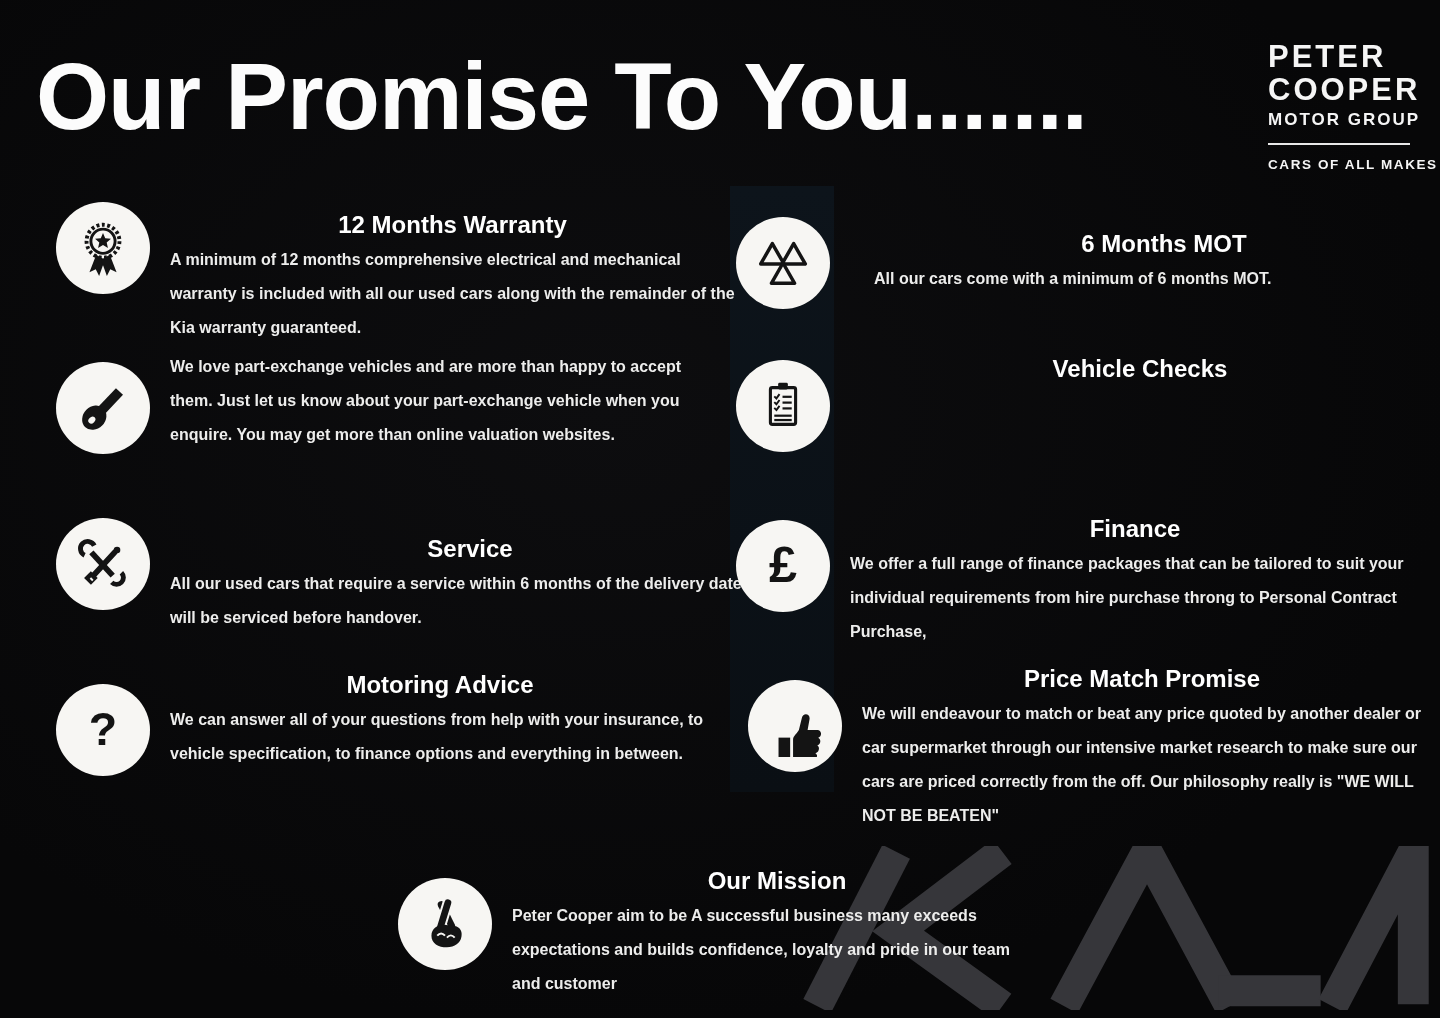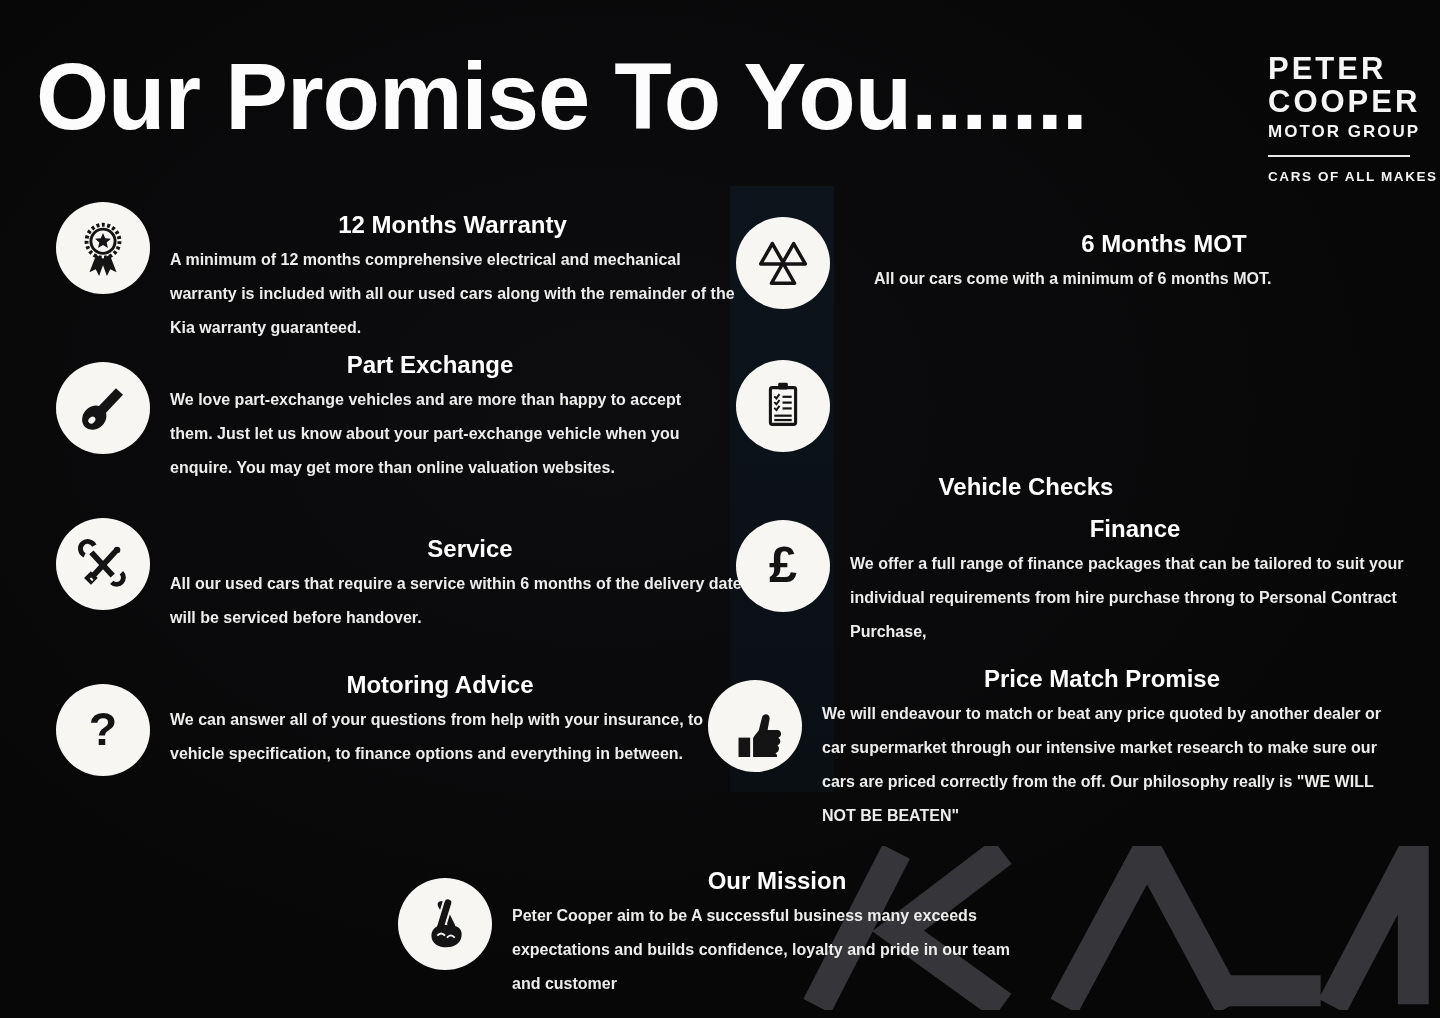--- a/index.html
+++ b/index.html
@@ -8,21 +8,21 @@
     background:#070708;
     font-family:"Liberation Sans","DejaVu Sans",sans-serif;
     -webkit-font-smoothing:antialiased;
   }
   .stage{position:absolute;inset:0;background:radial-gradient(ellipse at 42% 40%, #0d0d0f 0%, #070708 72%);}
   .page-title{
     position:absolute;left:36px;top:48px;z-index:3;
     font-size:94px;font-weight:700;letter-spacing:-1px;line-height:1.05;
     color:#fcfcfc;white-space:nowrap;
   }
-  .logo{position:absolute;left:1268px;top:52px;z-index:3;color:#f5f5f5;}
+  .logo{position:absolute;left:1268px;top:40px;z-index:3;color:#f5f5f5;}
   .logo .big{font-size:31px;font-weight:700;letter-spacing:3px;line-height:33px;}
   .logo .mid{font-size:17px;font-weight:700;letter-spacing:2px;margin-top:4px;}
   .logo .rule{width:142px;height:2px;background:#e8e8e8;margin:13px 0 12px 0;}
   .logo .tag{font-size:13.5px;font-weight:700;letter-spacing:1.6px;}
   .strip{
     position:absolute;left:730px;top:186px;width:104px;height:606px;z-index:1;
     background:linear-gradient(180deg,#0d141b 0%,#0b1117 60%,#0a0f14 100%);
   }
   .item{position:absolute;display:flex;gap:20px;z-index:2;align-items:flex-start;}
   .badge{
@@ -78,21 +78,20 @@
 
   <div class="item" style="left:56px;top:350px;">
     <div class="badge" style="margin-top:12px;">
       <svg viewBox="0 0 64 64">
         <line x1="31" y1="34" x2="49" y2="15" stroke="#141414" stroke-width="10"></line>
         <ellipse cx="23" cy="42" rx="11.5" ry="13.5" transform="rotate(45 23 42)" fill="#141414"></ellipse>
         <ellipse cx="20.5" cy="44.5" rx="3.2" ry="4" transform="rotate(45 20.5 44.5)" fill="#f7f6f3"></ellipse>
       </svg>
     </div>
     <div class="itext" style="width:520px;">
-      <div class="ititle">Part Exchange</div>
       <div class="ibody">We love part-exchange vehicles and are more than happy to accept them. Just let us know about your part-exchange vehicle when you enquire. You may get more than online valuation websites.</div>
     </div>
   </div>
 
   <div class="item" style="left:56px;top:518px;">
     <div class="badge">
       <svg viewBox="0 0 64 64">
         <path d="M13,23 A7.5,7.5 0 1 1 23,13" fill="none" stroke="#141414" stroke-width="5"></path>
         <line x1="20" y1="20" x2="42" y2="44" stroke="#141414" stroke-width="6"></line>
         <path d="M51,41 A6.5,6.5 0 1 1 41,51" fill="none" stroke="#141414" stroke-width="5"></path>
@@ -127,21 +126,21 @@
         <polygon points="43,12 55,33 31,33" fill="none" stroke="#141414" stroke-width="3.6" stroke-linejoin="round"></polygon>
         <polygon points="32,32 44,53 20,53" fill="none" stroke="#141414" stroke-width="3.6" stroke-linejoin="round"></polygon>
       </svg>
     </div>
     <div class="itext" style="width:580px;margin-top:12px;">
       <div class="ititle">6 Months MOT</div>
       <div class="ibody">All our cars come with a minimum of 6 months MOT.</div>
     </div>
   </div>
 
-  <div class="item" style="left:736px;top:354px;flex-direction:column;">
+  <div class="item" style="left:736px;top:354px;">
     <div class="badge" style="margin-top:6px;">
       <svg viewBox="0 0 64 64">
         <rect x="19" y="13" width="26" height="38" rx="2" fill="none" stroke="#141414" stroke-width="3.2"></rect>
         <rect x="27" y="8" width="10" height="7" rx="1.5" fill="#141414"></rect>
         <path d="M23,22 l2.2,2.2 3.2,-4.4" stroke="#141414" stroke-width="2" fill="none"></path>
         <path d="M23,28 l2.2,2.2 3.2,-4.4" stroke="#141414" stroke-width="2" fill="none"></path>
         <path d="M23,34 l2.2,2.2 3.2,-4.4" stroke="#141414" stroke-width="2" fill="none"></path>
         <line x1="31.5" y1="22.5" x2="41" y2="22.5" stroke="#141414" stroke-width="2.3"></line>
         <line x1="31.5" y1="28.5" x2="41" y2="28.5" stroke="#141414" stroke-width="2.3"></line>
         <line x1="31.5" y1="34.5" x2="41" y2="34.5" stroke="#141414" stroke-width="2.3"></line>
@@ -159,21 +158,21 @@
       <svg viewBox="0 0 64 64">
         <text x="32" y="48" text-anchor="middle" font-size="52" font-weight="bold" fill="#141414" class="glyph-text">£</text>
       </svg>
     </div>
     <div class="itext" style="width:570px;">
       <div class="ititle">Finance</div>
       <div class="ibody">We offer a full range of finance packages that can be tailored to suit your individual requirements from hire purchase throng to Personal Contract Purchase,</div>
     </div>
   </div>
 
-  <div class="item" style="left:708px;top:664px;">
+  <div class="item" style="left:748px;top:664px;">
     <div class="badge" style="margin-top:16px;">
       <svg viewBox="0 0 64 64">
         <rect x="15" y="44" width="12" height="24" fill="#141414"></rect>
         <path d="M30,68 L30,46 C30,42 34,40 36,36 L39,24 C40,18 48,19 47,25 L45,36 L55,36 C60,36 60,43 56,44 C59,45.5 59,51 55,52 C58,53.5 57,59 53,60 C56,61.5 55,66 51,66 Z" fill="#141414"></path>
       </svg>
     </div>
     <div class="itext" style="width:560px;">
       <div class="ititle">Price Match Promise</div>
       <div class="ibody">We will endeavour to match or beat any price quoted by another dealer or car supermarket through our intensive market research to make sure our cars are priced correctly from the off. Our philosophy really is "WE WILL NOT BE BEATEN"</div>
     </div>

